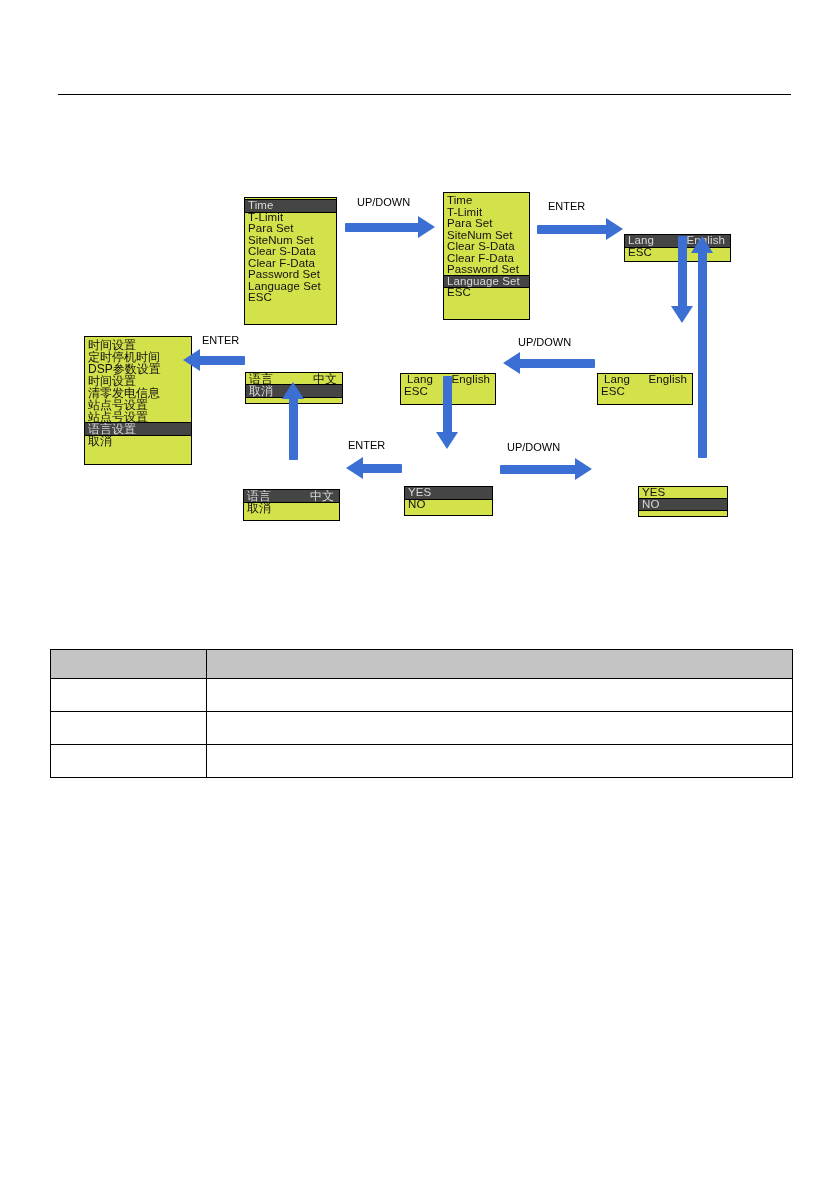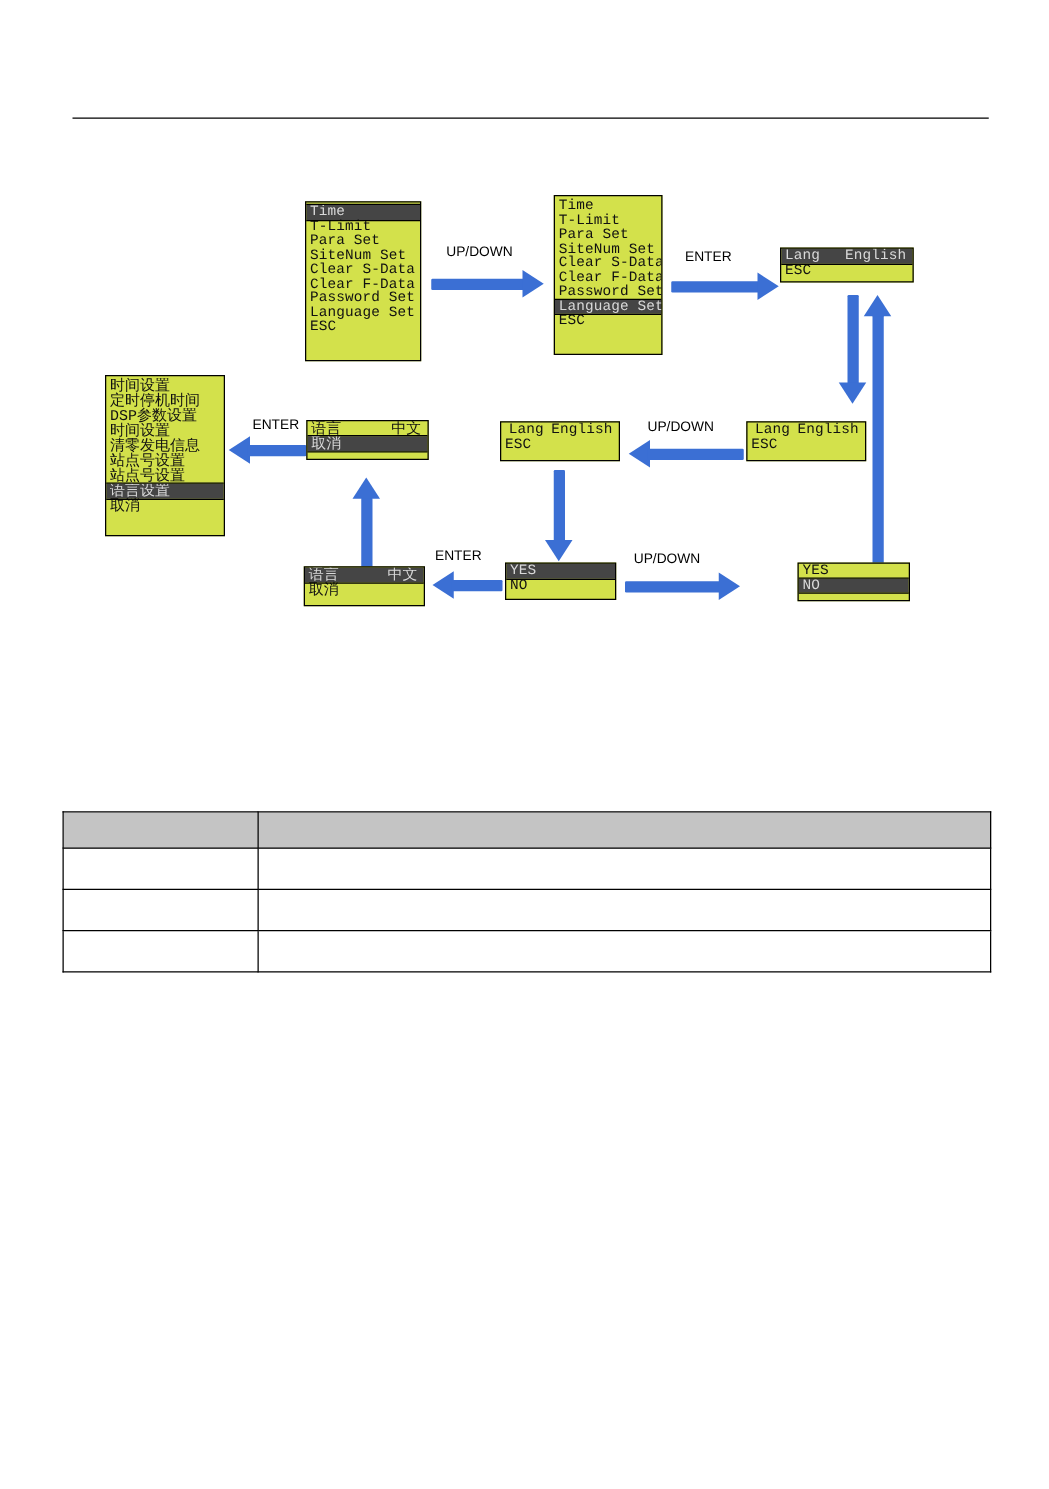--- a/index.html
+++ b/index.html
@@ -17,23 +17,24 @@
     position:absolute;left:58px;top:94px;width:733px;height:0;
     border-top:1.6px solid #000;
   }
 
   
   .lcd{
     position:absolute;
     background:#d3e14b;
     border:1.4px solid #000;
     box-sizing:border-box;
-    font-family:Liberation Mono, monospace;
+    font-family:Liberation Sans, sans-serif;
     color:#111;
     overflow:hidden;
+    margin-top:36px;
   }
   .lcd .row{
     display:block;
     white-space:nowrap;
     line-height:1.0;
     padding-left:3px;
   }
   .lcd .row.sel{
     background:#454545;
     color:#d9d9d9;
@@ -154,21 +155,21 @@
   <div class="arrow down" style="left:671px;top:236px;width:22px;height:88px;">
     <div class="shaft" style="left:6.5px;top:0;height:72px;"></div>
     <div class="head" style="left:0;top:70px;"></div>
   </div>
 
   <div class="arrow up" style="left:691px;top:236px;width:22px;height:222px;">
     <div class="shaft" style="left:6.5px;top:16px;height:206px;"></div>
     <div class="head" style="left:0;top:0;"></div>
   </div>
 
-  <div class="lcd cn" style="left:84px;top:300px;width:96px;height:129px;padding:2px 0 0 0;">
+  <div class="lcd cn" style="left:84px;top:300px;width:108px;height:129px;padding:2px 0 0 0;">
     <span class="row">时间设置</span>
     <span class="row">定时停机时间</span>
     <span class="row">DSP参数设置</span>
     <span class="row">时间设置</span>
     <span class="row">清零发电信息</span>
     <span class="row">站点号设置</span>
     <span class="row">站点号设置</span>
     <span class="row sel">语言设置</span>
     <span class="row">取消</span>
   </div>

